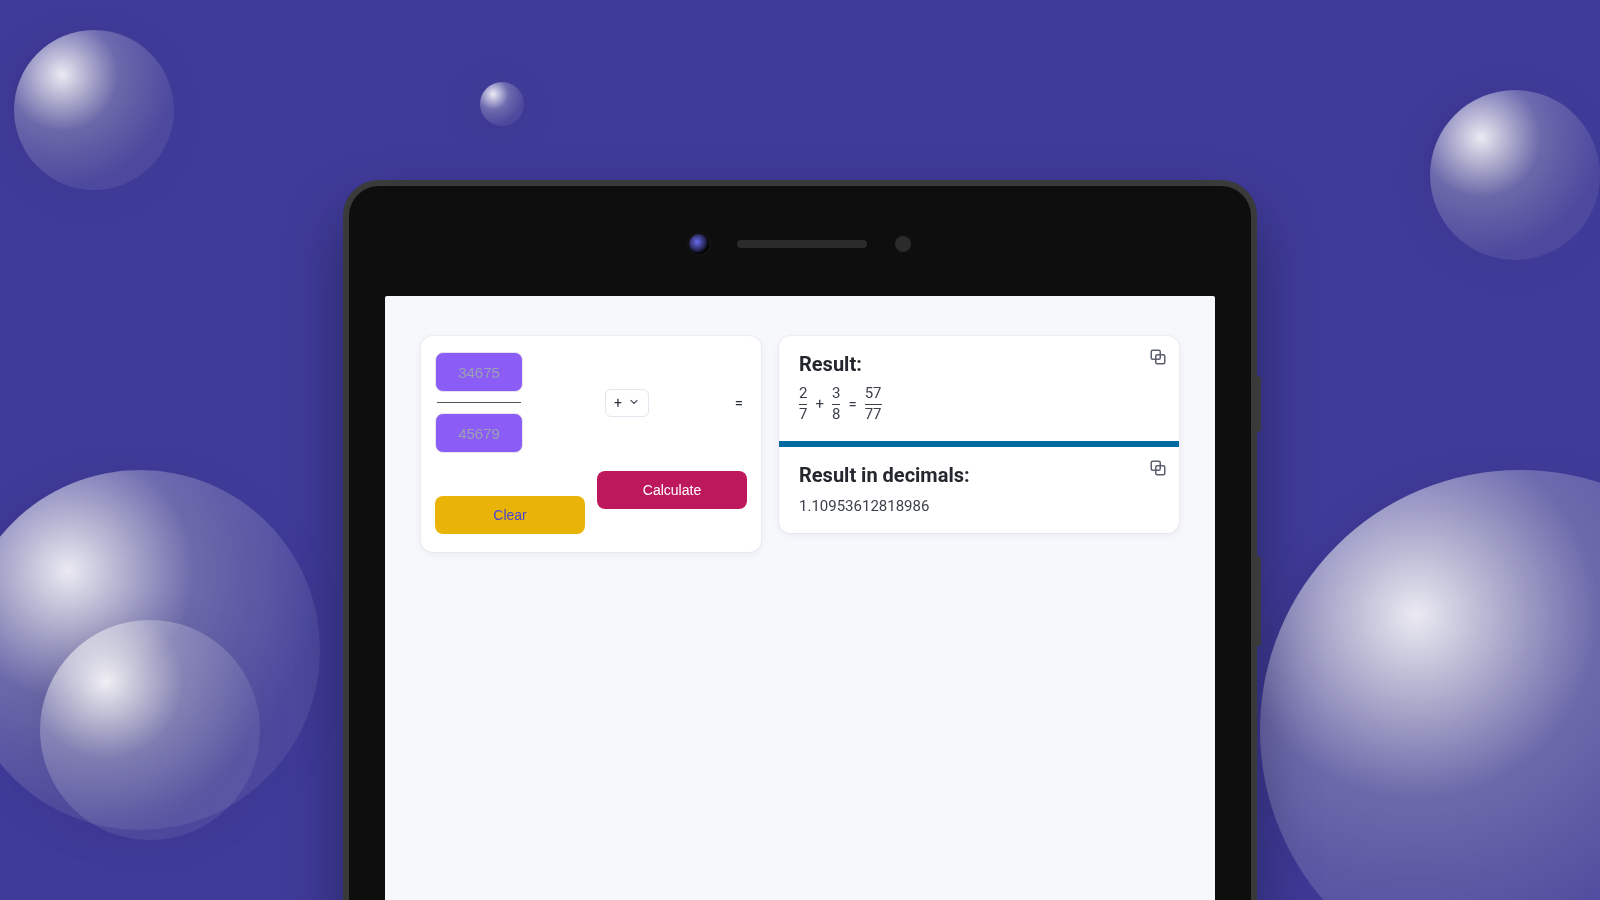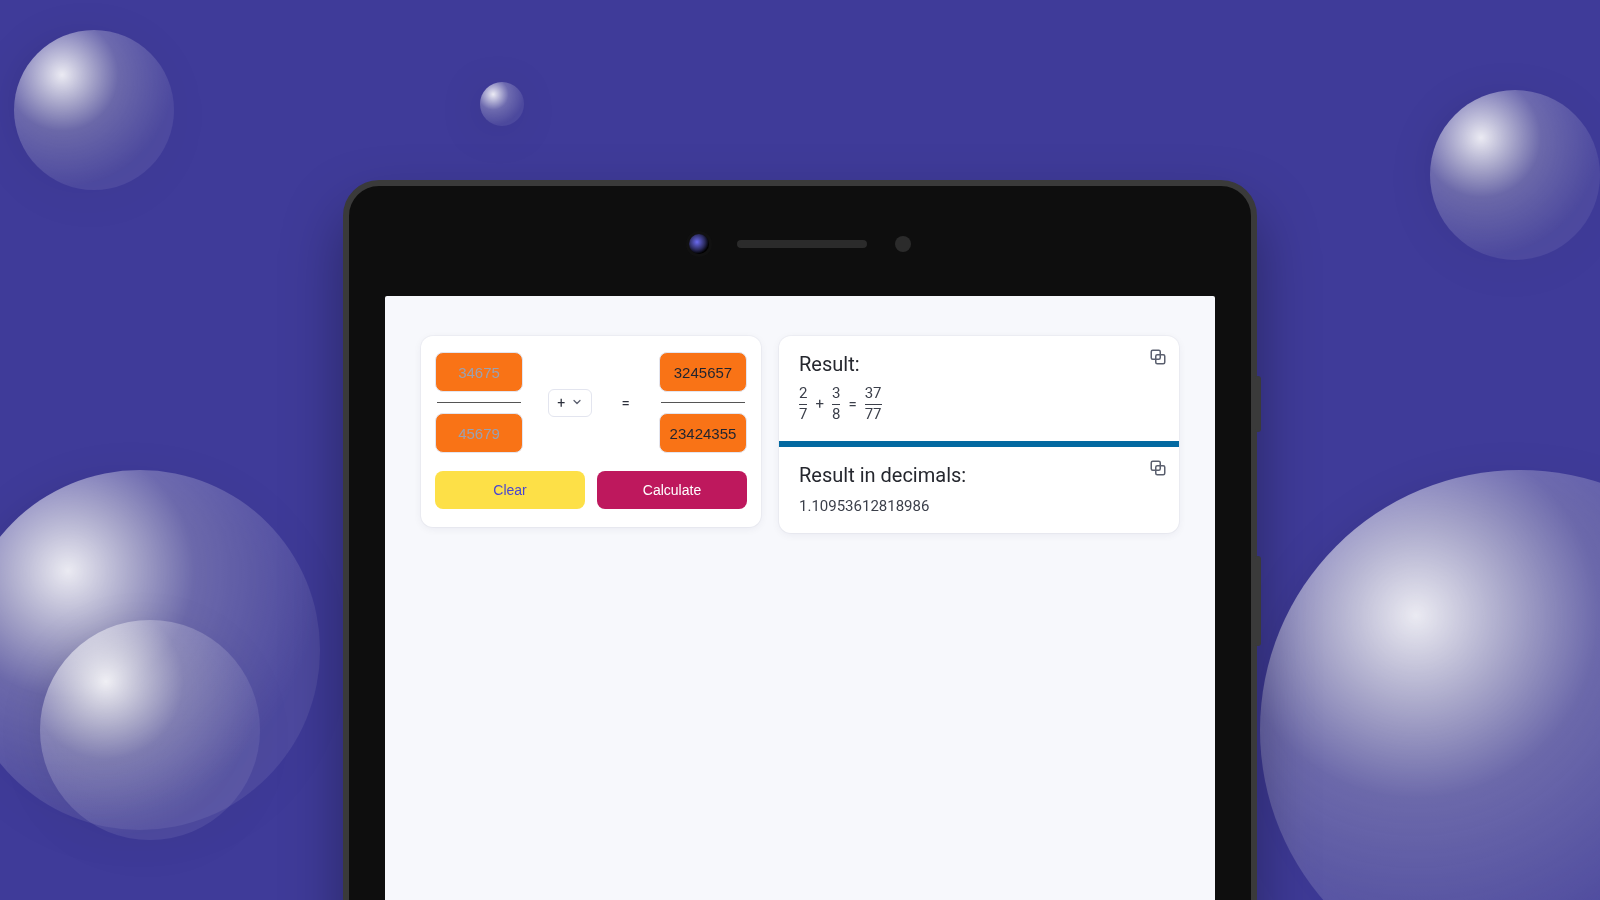--- a/index.html
+++ b/index.html
@@ -54,21 +54,21 @@
       gap: 2px;
       justify-content: space-between;
     }
     .frac-col { display: flex; flex-direction: column; align-items: stretch; gap: 10px; width: 88px; }
     .frac-bar { height: 1px; background: #555; margin: 0 2px; }
     .num-input {
       width: 100%;
       height: 40px;
       border: 1px solid #E3E5EF;
       border-radius: 8px;
-      background: #f97316;
+      background: #8b5cf6;
       text-align: center;
       font-size: 15px;
       color: #1f2430;
       outline: none;
     }
     .num-input::placeholder { color: #9AA1B2; }
 
     .op-pill {
       display: flex;
       align-items: center;
@@ -80,26 +80,26 @@
       background: #fff;
       font-size: 14px;
       color: #2b2f3b;
       cursor: pointer;
     }
     .op-pill .chev { display: inline-block; }
     .eq-sign { font-size: 15px; color: #2b2f3b; padding: 0 4px; }
 
     .btn-row { display: flex; gap: 12px; margin-top: 18px; }
     .btn { flex: 1; height: 38px; border-radius: 8px; border: none; font-size: 14px; font-weight: 500; cursor: pointer; }
-    .btn-clear { background: #fde047; color: #4A46CF; }
+    .btn-clear { background: #eab308; color: #4A46CF; margin-top: 25px; }
     .btn-calc  { background: #be185d; color: #fff; }
 
     .result-section { position: relative; padding: 16px 20px 18px; }
     .result-section + .result-section { border-top: 6px solid #0369a1; }
-    .result-title { font-size: 20px; font-weight: 400; color: #25272E; }
+    .result-title { font-size: 20px; font-weight: 700; color: #25272E; }
     .result-body { margin-top: 10px; color: #3B3F4A; font-size: 15px; }
     .copy-icon { position: absolute; right: 12px; top: 12px; width: 18px; height: 18px; color: #5A5F6E; cursor: pointer; }
 
     .frac-expr { display: flex; align-items: center; gap: 8px; }
     .mini-frac { display: inline-flex; flex-direction: column; align-items: center; line-height: 1.05; font-size: 15px; color: #3B3F4A; }
     .mini-frac .bar { width: 100%; height: 1px; background: #3B3F4A; margin: 2px 0; }
     .expr-op { font-size: 15px; }
   </style>
 </head>
 <body>
@@ -136,25 +136,20 @@
           <span class="chev">
             <svg width="12" height="12" viewBox="0 0 24 24" fill="none" stroke="#5A5F6E" stroke-width="2.5" stroke-linecap="round" stroke-linejoin="round">
                 <polyline points="6 9 12 15 18 9"></polyline>
               </svg>
           </span>
         </div>
 
 
         <span class="eq-sign">=</span>
 
-        <div class="frac-col">
-          <input class="num-input" readonly="" value="3245657" style="">
-          <div class="frac-bar"></div>
-          <input class="num-input" readonly="" value="23424355" style="">
-        </div>
       </div>
 
       <div class="btn-row">
         <button class="btn btn-clear">Clear</button>
         <button class="btn btn-calc">Calculate</button>
       </div>
     </div>
 
     <div class="card result-card">
 
@@ -173,21 +168,21 @@
             <span>7</span>
           </span>
           <span class="expr-op">+</span>
           <span class="mini-frac">
             <span>3</span>
             <span class="bar"></span>
             <span>8</span>
           </span>
           <span class="expr-op">=</span>
           <span class="mini-frac">
-            <span>37</span>
+            <span>57</span>
             <span class="bar"></span>
             <span>77</span>
           </span>
         </div>
       </div>
 
       <div class="result-section">
         <span class="copy-icon">
           <svg viewBox="0 0 24 24" width="18" height="18" fill="none" stroke="currentColor" stroke-width="2" stroke-linecap="round" stroke-linejoin="round">
               <rect x="9" y="9" width="12" height="12" rx="2"></rect>

